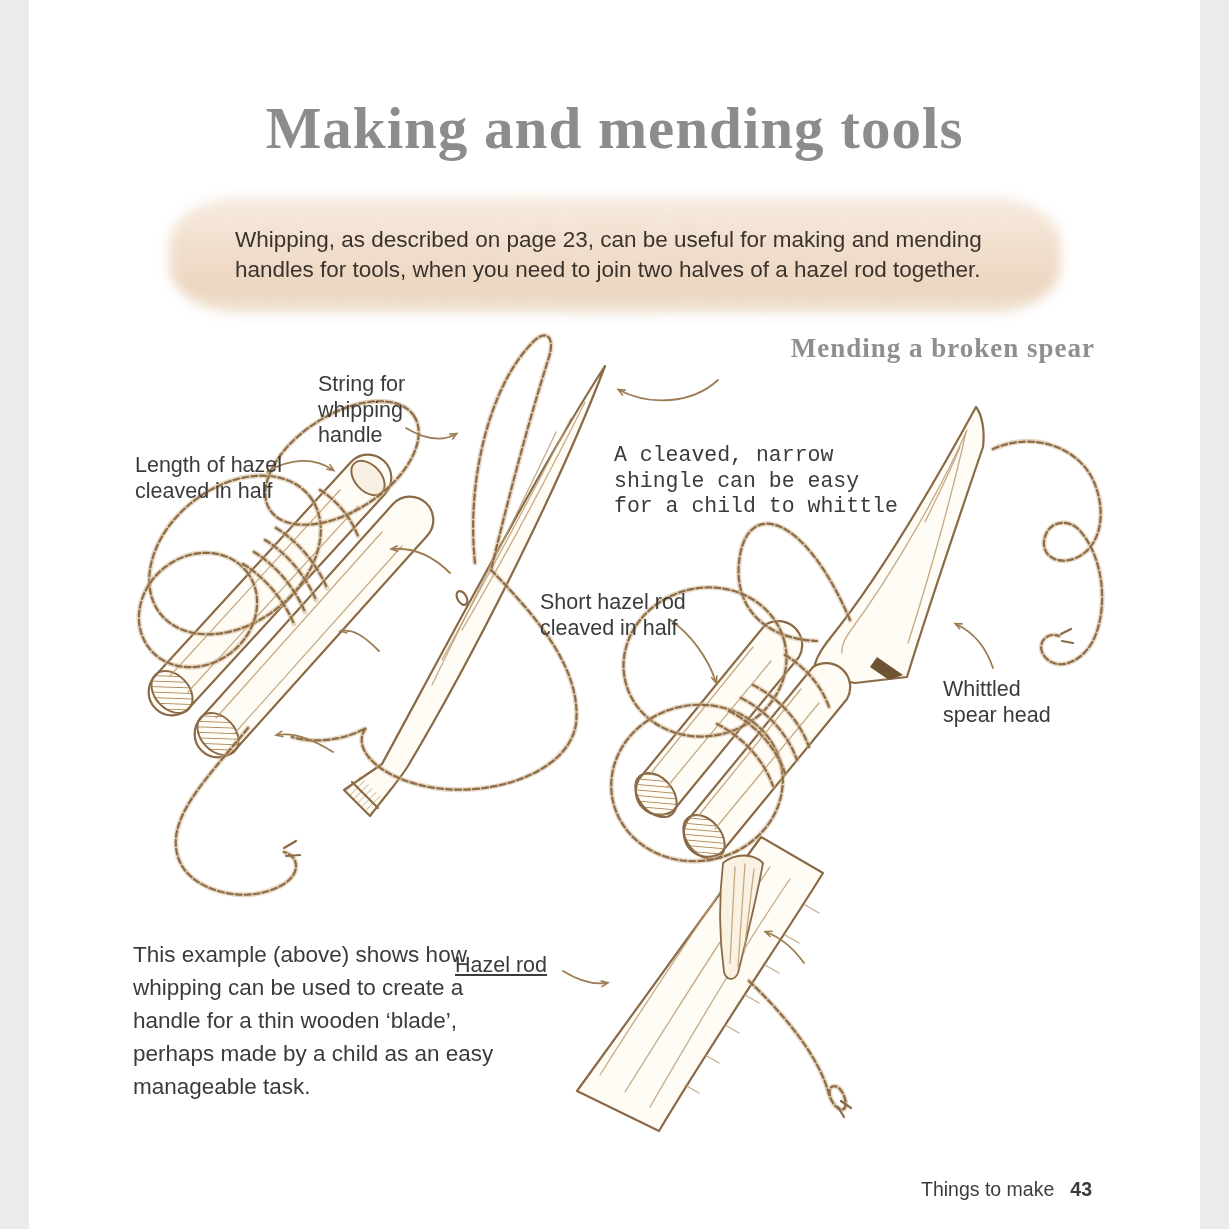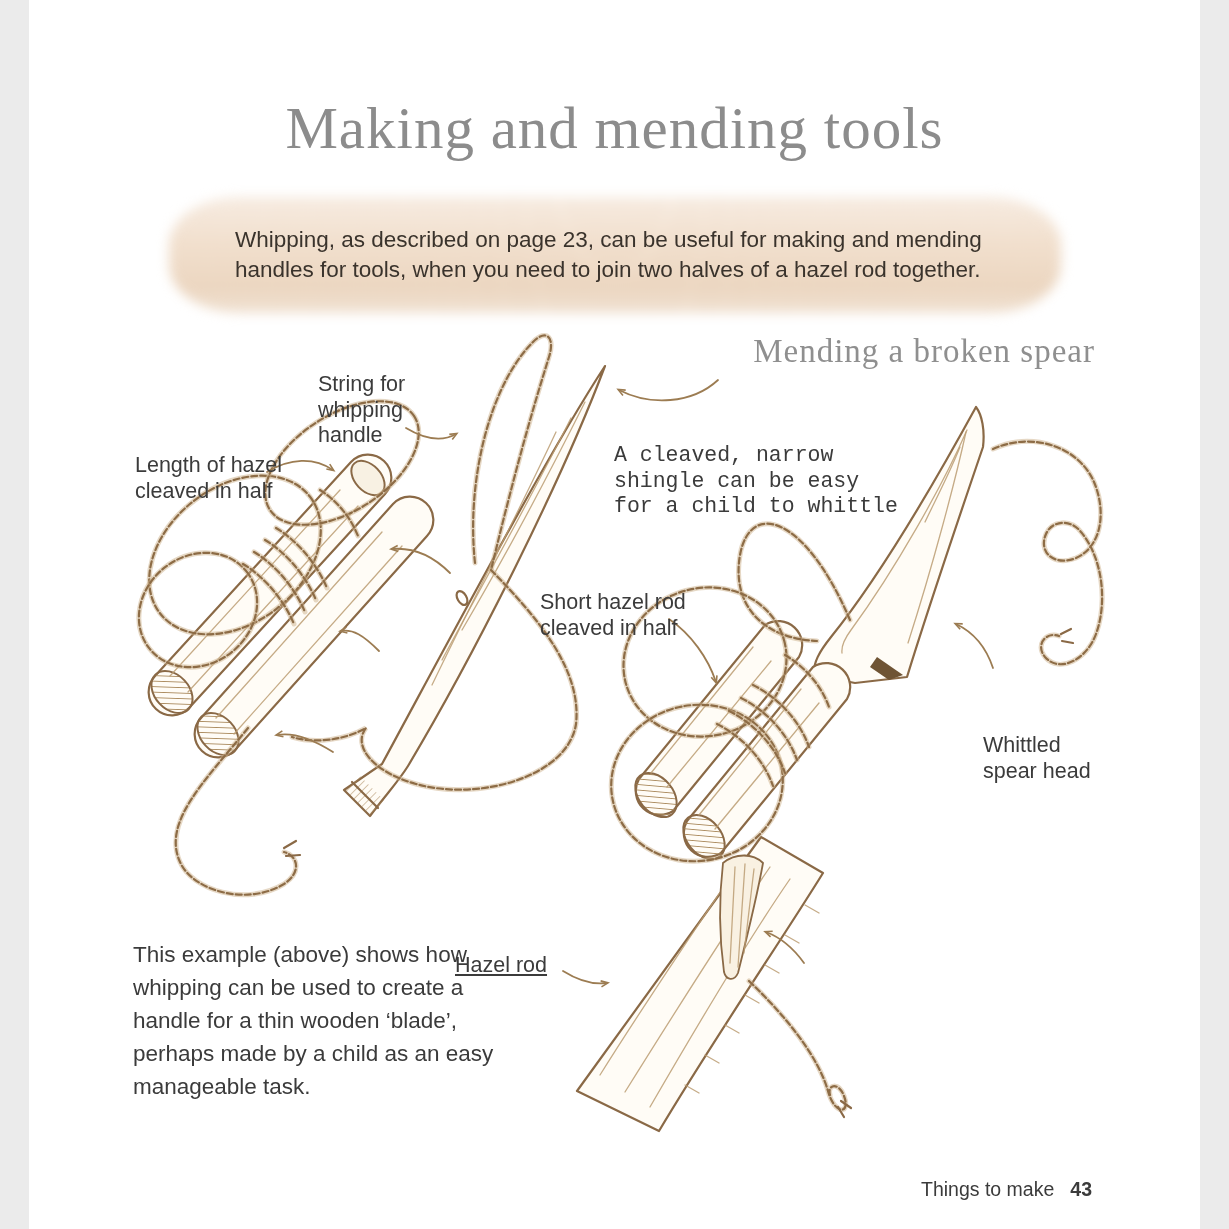--- a/index.html
+++ b/index.html
@@ -2,42 +2,42 @@
 <html><head>
 <meta charset="utf-8">
 <style>
   html,body{margin:0;padding:0;background:#fff;}
   .page{position:relative;width:1229px;height:1229px;background:#ffffff;overflow:hidden;
         font-family:"Liberation Sans",sans-serif;}
   .edge{position:absolute;top:0;bottom:0;width:29px;background:#ebebeb;}
   .edge.left{left:0;} .edge.right{right:0;}
 
   .title{position:absolute;top:92px;left:0;width:100%;text-align:center;
-         font-family:"Liberation Serif",serif;font-weight:400;font-size:59px;line-height:72px;
+         font-family:"Liberation Serif",serif;font-weight:700;font-size:59px;line-height:72px;
          color:#8c8c8c;letter-spacing:1px;}
   .subheading{position:absolute;top:333px;right:134px;
-         font-family:"Liberation Serif",serif;font-weight:400;font-size:33px;
+         font-family:"Liberation Serif",serif;font-weight:700;font-size:27px;
          color:#8f8f8f;letter-spacing:1px;}
 
   .band{position:absolute;left:175px;top:203px;width:880px;height:104px;}
   .band-bg{position:absolute;left:-6px;top:-6px;right:-6px;bottom:-6px;border-radius:70px/48px;
     background:
       repeating-radial-gradient(140% 320% at 50% -180%, rgba(203,160,128,0.14) 0 3px, rgba(255,255,255,0) 3px 10px),
       repeating-radial-gradient(130% 300% at 50% 300%, rgba(203,160,128,0.12) 0 2px, rgba(255,255,255,0) 2px 9px),
       linear-gradient(180deg,#faf1e8 0%,#f4e4d3 40%,#eedac5 78%,#f3e7d9 100%);
     filter:blur(6px);}
   .band-text{position:relative;padding:22px 0 0 60px;font-size:22.5px;line-height:30px;
     color:#3a332c;white-space:pre-line;}
 
   .lbl{position:absolute;font-size:21.5px;line-height:25.5px;color:#3b3b3b;white-space:pre-line;}
   #lbl-string{left:318px;top:372px;}
   #lbl-length{left:135px;top:453px;}
   #lbl-shingle{left:614px;top:443px;font-family:Liberation Mono, monospace;}
   #lbl-short{left:540px;top:590px;}
-  #lbl-whittled{left:943px;top:733px;margin-left:40px;}
+  #lbl-whittled{left:943px;top:677px;}
   #lbl-hazel{left:455px;top:953px;text-decoration:underline;}
   #lbl-wedge{left:822px;top:935px;}
 
   .caption{position:absolute;left:133px;top:938px;font-size:22.5px;line-height:33px;
            color:#3b3b3b;white-space:pre-line;}
 
   .footer{position:absolute;top:1162px;right:137px;font-size:19.5px;color:#3b3b3b;margin-top:16px;}
   .footer .pageno{font-weight:bold;margin-left:16px;}
 
   .illo{position:absolute;}

